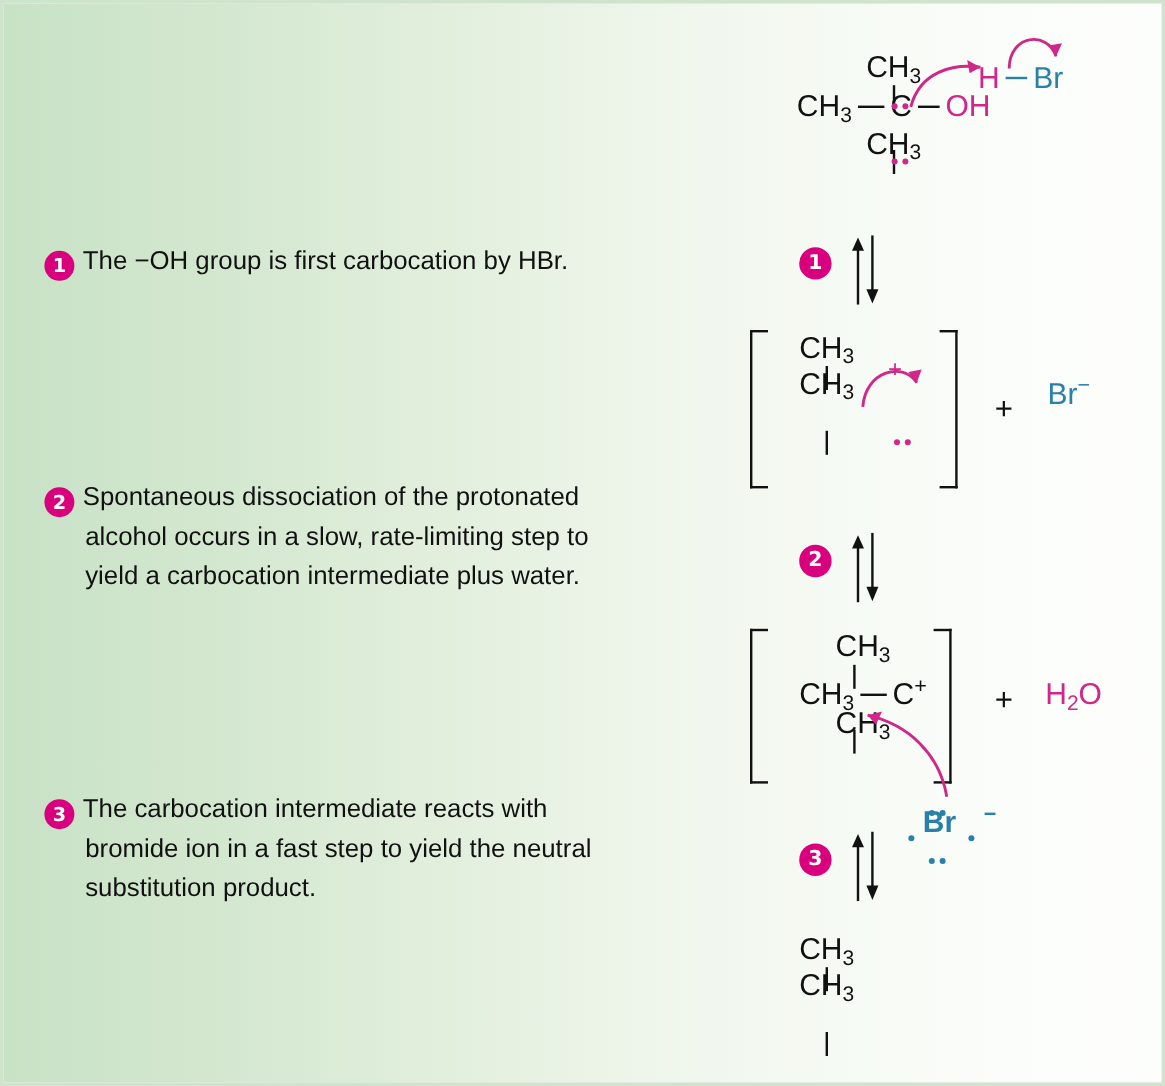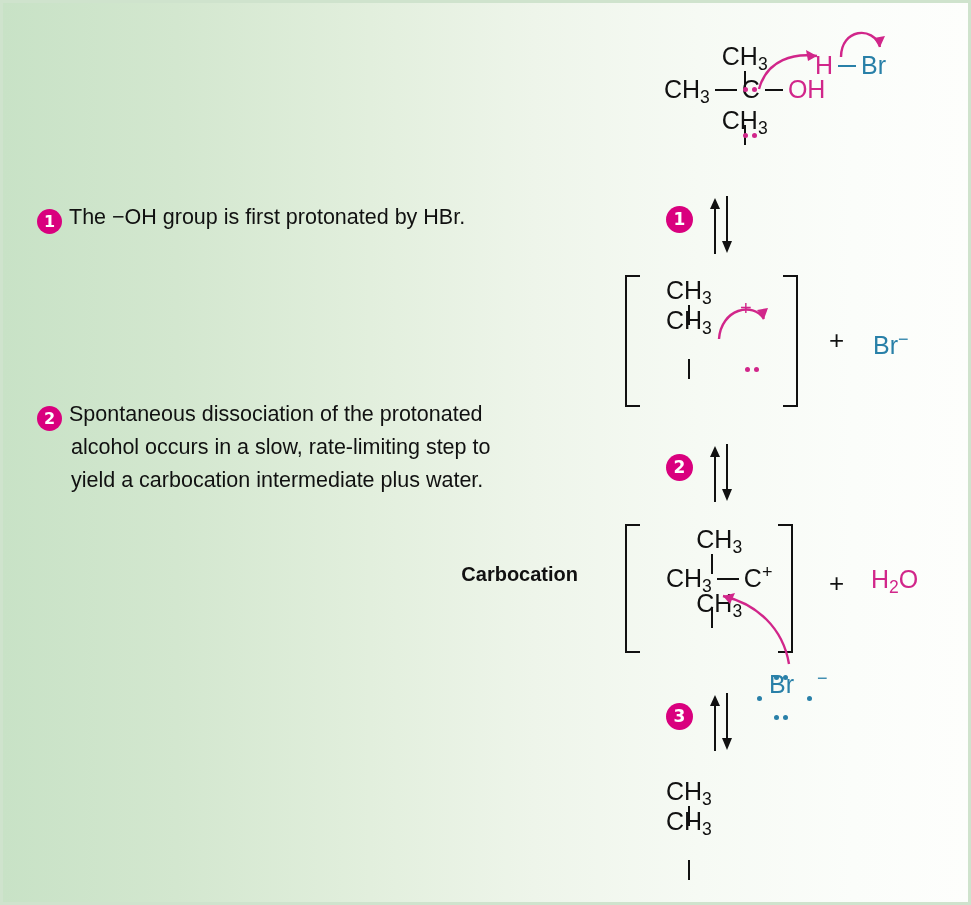--- a/index.html
+++ b/index.html
@@ -198,32 +198,36 @@
     color: #d1268a;
   }
 </style>
 </head>
 <body>
 
 <div id="figure">
 
   <div class="step-text" id="step-text-1">
     <span class="para">
-      <span class="badge">1</span><span>The −OH group is first protonated by HBr.</span>
+      <span class="badge">1</span><span>The −OH group is first carbocation by HBr.</span>
     </span>
   </div>
 
   <div class="step-text" id="step-text-2">
     <span class="para">
       <span class="badge">2</span><span>Spontaneous dissociation of the protonated alcohol occurs in a slow, rate-limiting step to yield a carbocation intermediate plus water.</span>
     </span>
   </div>
 
-
-  <div id="carbocation-label">Carbocation</div>
+  <div class="step-text" id="step-text-3">
+    <span class="para">
+      <span class="badge">3</span><span>The carbocation intermediate reacts with bromide ion in a fast step to yield the neutral substitution product.</span>
+    </span>
+  </div>
+
 
   <div class="structure" id="struct-1" style="left:625px; top:38px;">
     <div class="mol">
       <div class="vbond" style="top:30px; height:20px;"></div>
       <div class="vbond" style="top:84px; height:20px;"></div>
 
       <div class="top">
         <span class="chem"><span>CH</span><span class="sub">3</span></span>
       </div>
 
@@ -286,21 +290,21 @@
     <div class="charge" style="left:110px; top:22px;">+</div>
     <div class="lp" style="left:113px; top:74px;"><i></i><i></i></div>
   </div>
 
   <svg class="arrow-svg" style="left:712px; top:296px;" width="62" height="45">
     <path d="M 4 40 C 6 10, 38 2, 49 20" stroke="#d1268a" stroke-width="2.4" fill="none"></path>
     <path d="M 49 20 L 53 9 L 42 11 Z" fill="#d1268a"></path>
   </svg>
 
   <div class="plus" style="left:826px; top:322px;">+</div>
-  <div class="side-species teal" style="left:870px; top:326px;"><span>Br</span><span class="sup">−</span></div>
+  <div class="side-species teal" style="left:870px; top:308px;"><span>Br</span><span class="sup">−</span></div>
 
   <div class="equil" style="left:663px; top:441px;">
     <div class="eq-badge">2</div>
     <svg width="30" height="58">
       <line x1="9" y1="58" x2="9" y2="6" stroke="#111111" stroke-width="2"></line>
       <path d="M 9 2 L 4 13 L 14 13 Z" fill="#111111"></path>
       <line x1="21" y1="0" x2="21" y2="52" stroke="#111111" stroke-width="2"></line>
       <path d="M 21 57 L 16 45 L 26 45 Z" fill="#111111"></path>
     </svg>
   </div>
@@ -323,21 +327,21 @@
 
       <div class="bottom">
         <span class="chem"><span>CH</span><span class="sub">3</span></span>
       </div>
     </div>
   </div>
 
   <div class="plus" style="left:826px; top:565px;">+</div>
   <div class="side-species pink" style="left:868px; top:562px;"><span>H</span><span class="sub">2</span><span>O</span></div>
 
-  <div class="side-species teal" style="left:766px; top:665px;">
+  <div class="side-species teal" style="left:766px; top:665px;font-weight:bold;">
     <span style="position:relative;">
       <span class="lp tealdots" style="left:3px; top:-13px;"><i></i><i></i></span>
       <span class="lp tealdots" style="left:3px; top:27px;"><i></i><i></i></span>
       <span class="lp tealdots" style="left:-14px; top:8px;"><i></i></span>
       <span class="lp tealdots" style="left:36px; top:8px;"><i></i></span>
       <span>Br</span>
     </span><span class="sup" style="margin-left:16px;">−</span>
   </div>
 
   <svg class="arrow-svg" style="left:708px; top:585px;" width="90" height="80">

